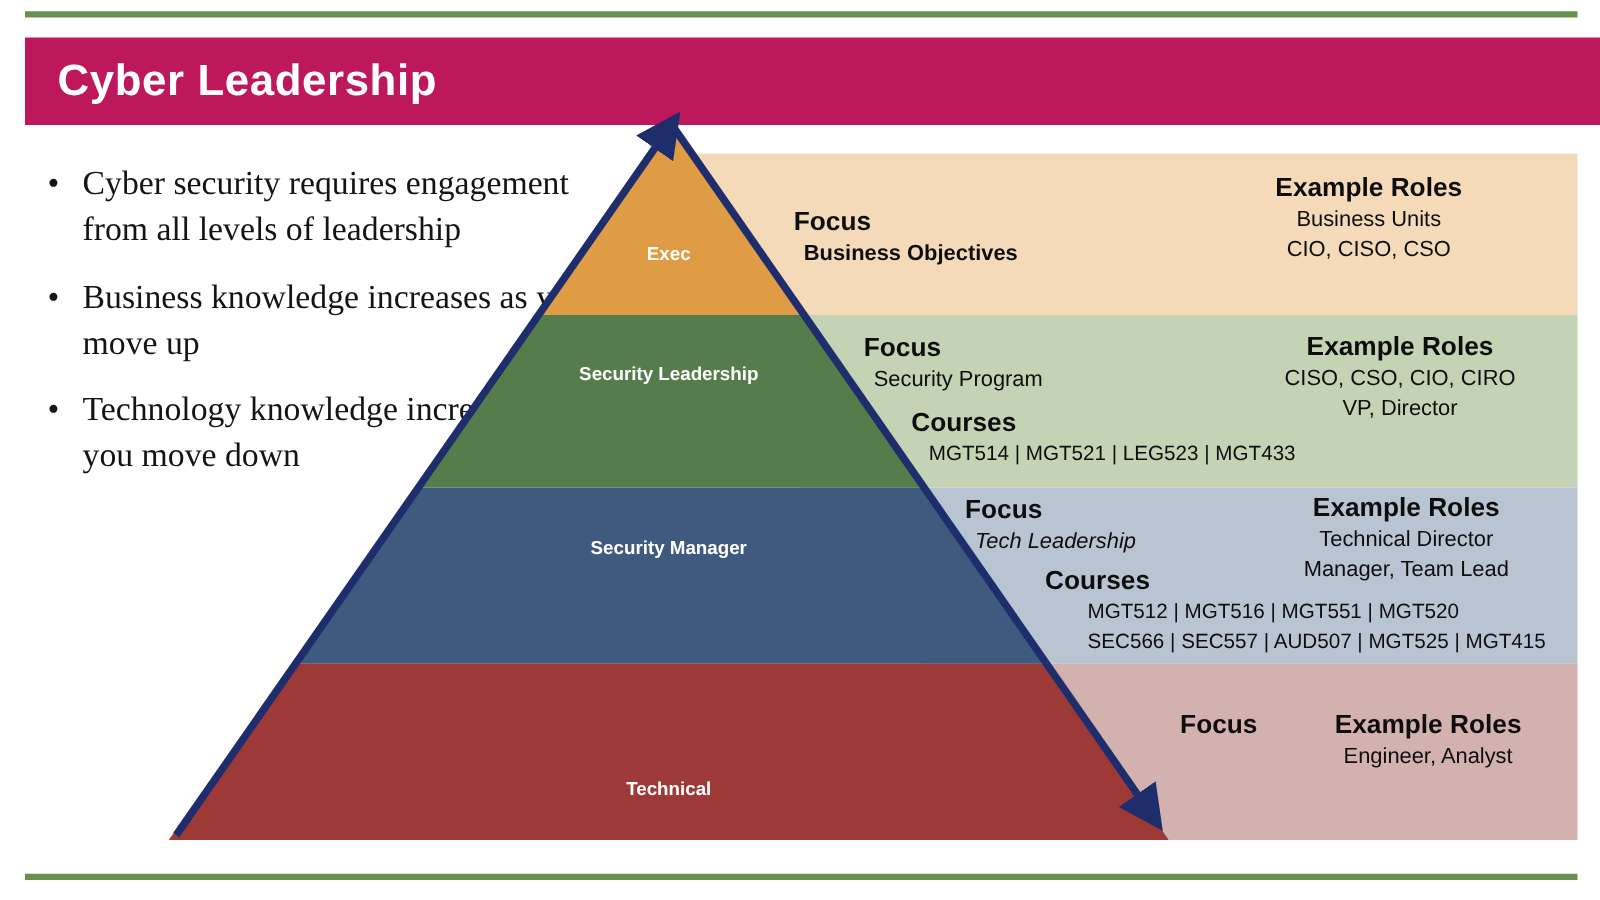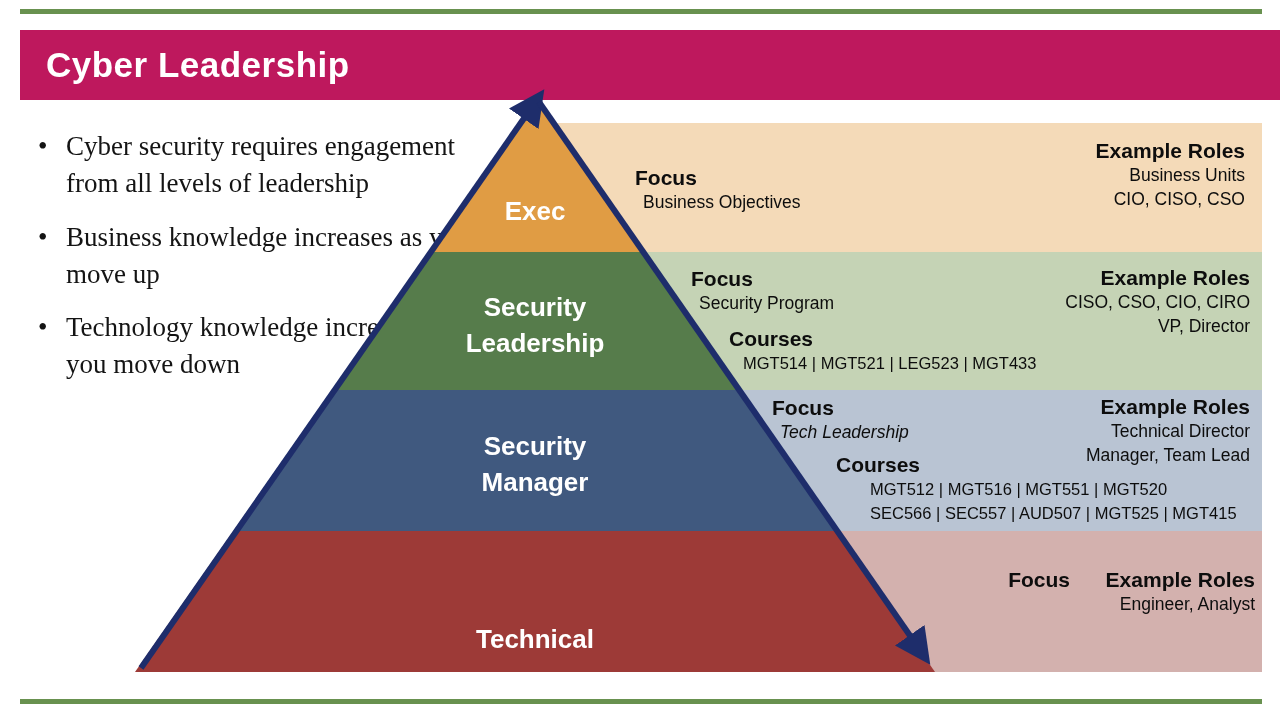--- a/index.html
+++ b/index.html
@@ -26,25 +26,25 @@
   .band-0 { top:123px; left:545px; height:129px; background:#f4dab8; }
   .band-1 { top:252px; left:641px; height:138px; background:#c5d3b5; }
   .band-2 { top:390px; left:738px; height:141px; background:#b9c4d3; }
   .band-3 { top:531px; left:840px; height:141px; background:#d3b1ae; }
 
   .h  { font-weight:bold; font-size:21px; color:#0d0d0d; line-height:1.25; }
   .t  { font-size:17.5px; color:#0d0d0d; line-height:1.35; }
   .code { font-size:16.5px; color:#0d0d0d; line-height:1.45; white-space:nowrap; }
 
   .blk { position:absolute; }
-  .ctr { text-align:right; }
+  .ctr { text-align:center; }
 
   
   .b0-focus { left:90px; top:42px; }
-  .b0-focus .t { padding-left:8px; }
+  .b0-focus .t { padding-left:8px;font-weight:bold; }
   .b0-roles { left:400px; top:15px; width:300px; }
 
   
   .b1-focus { left:50px; top:14px; }
   .b1-focus .t { padding-left:8px; }
   .b1-courses { left:88px; top:74px; }
   .b1-courses .code { padding-left:14px; }
   .b1-roles { left:349px; top:13px; width:260px; }
 
   
@@ -60,21 +60,21 @@
 
   
   .pyramid { position:absolute; left:135px; top:98px; width:800px; height:574px;
              clip-path:polygon(50.1% 0, 100% 100%, 0 100%); }
   .pyr-level { position:absolute; left:0; width:100%; }
   .pyr-0 { top:0;     height:154px; background:#e09c44; }
   .pyr-1 { top:154px; height:138px; background:#567c4b; }
   .pyr-2 { top:292px; height:141px; background:#40597f; }
   .pyr-3 { top:433px; height:141px; background:#9d3a37; }
   .pyr-label { position:absolute; left:50%; transform:translateX(-50%); width:190px;
-               text-align:center; color:#ffffff; font-weight:bold; font-size:26px; line-height:1.38; }
+               text-align:center; color:#ffffff; font-weight:bold; font-size:15px; line-height:1.38; }
   .pl-0 { top:96px;  }
   .pl-1 { top:192px; }
   .pl-2 { top:331px; }
   .pl-3 { top:489px;margin-top:35px; }
 
   .arrows { position:absolute; left:0; top:0; pointer-events:none; }
 </style>
 </head>
 <body>
 

